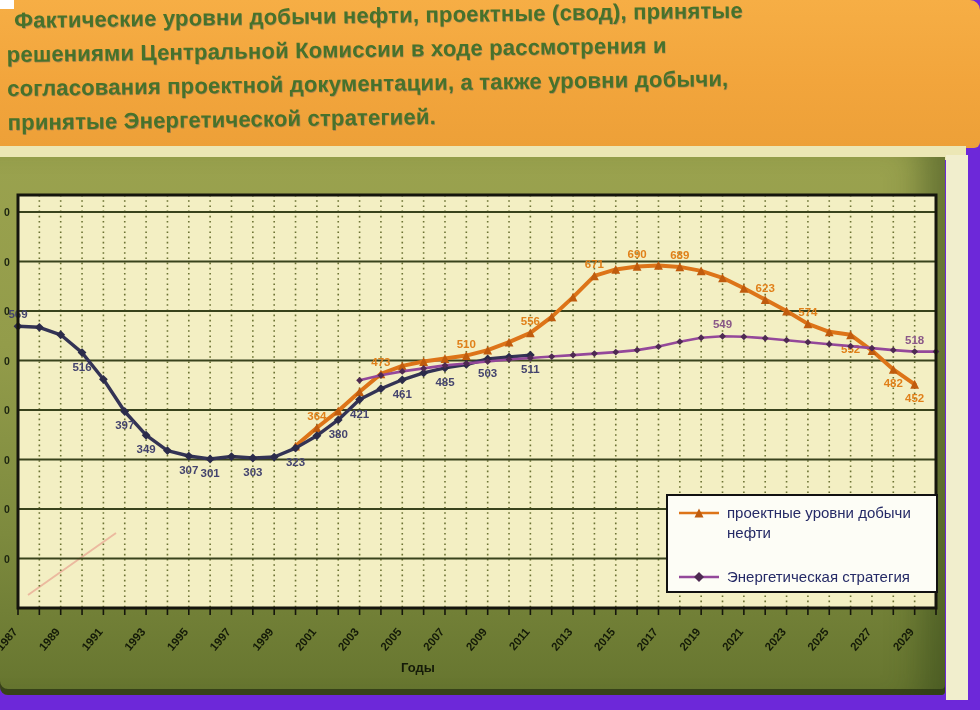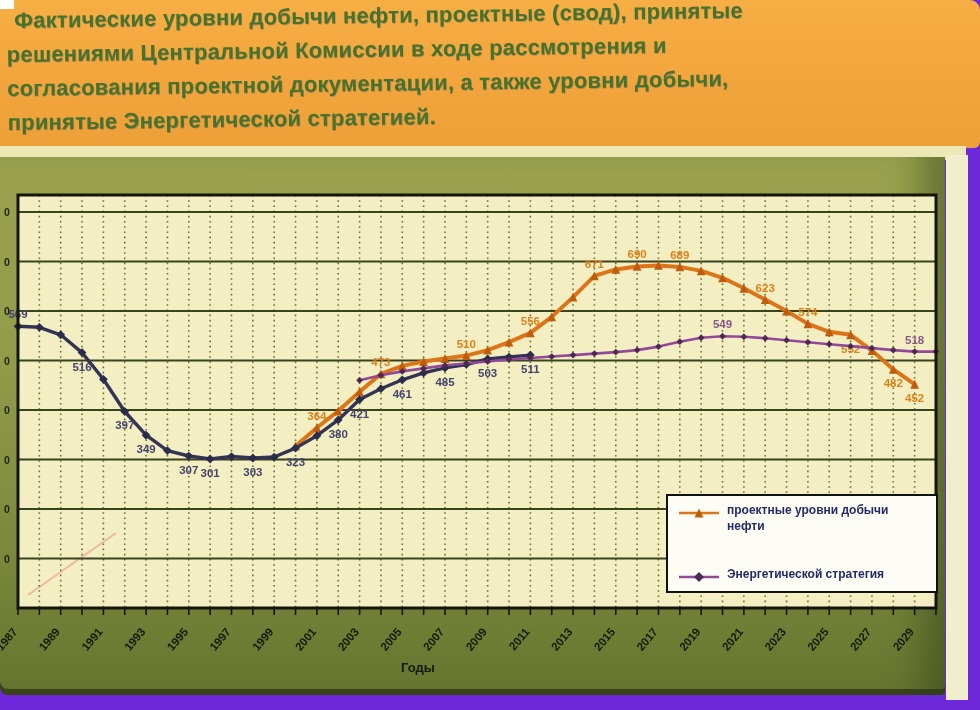--- a/index.html
+++ b/index.html
@@ -38,21 +38,21 @@
 
   
   .legend {
     position:absolute; left:666px; top:337px; width:272px; height:99px;
     background:#fdfdf6; border:2.5px solid #111111; padding:7px 6px 4px 10px;
     display:flex; flex-direction:column; justify-content:space-between;
   }
   .legend-item { display:flex; align-items:flex-start; gap:7px; }
   .legend-swatch { flex:0 0 42px; margin-top:2px; }
   .legend-label {
-    font-size:12px; font-weight:700; color:#252a66; line-height:1.3; max-width:190px;
+    font-size:15px; font-weight:400; color:#252a66; line-height:1.3; max-width:190px;
   }
 </style>
 </head>
 <body>
 
 <div id="page">
 
   <div class="banner">
     <div class="banner-text">
       <div class="banner-line">Фактические уровни добычи нефти, проектные (свод), принятые</div>
@@ -318,18 +318,18 @@
       <line x1="1" y1="6" x2="41" y2="6" stroke="#dd7418" stroke-width="2.4"></line>
       <path d="M21,1.5 L25.5,10.5 L16.5,10.5 Z" fill="#c05c0e"></path>
     </svg></span>
         <span class="legend-label">проектные уровни добычи нефти</span>
       </div>
       <div class="legend-item">
         <span class="legend-swatch"><svg width="42" height="12" viewBox="0 0 42 12" xmlns="http://www.w3.org/2000/svg">
       <line x1="1" y1="6" x2="41" y2="6" stroke="#94489a" stroke-width="2.4"></line>
       <path d="M16,6 L21,1 L26,6 L21,11 Z" fill="#4e2a52"></path>
     </svg></span>
-        <span class="legend-label">Энергетической стратегия</span>
+        <span class="legend-label">Энергетическая стратегия</span>
       </div>
     </div>
   </div>
 
 </div>
 
 </body></html>

